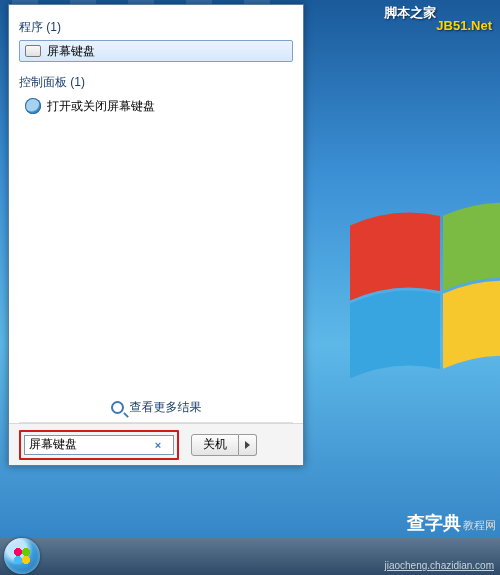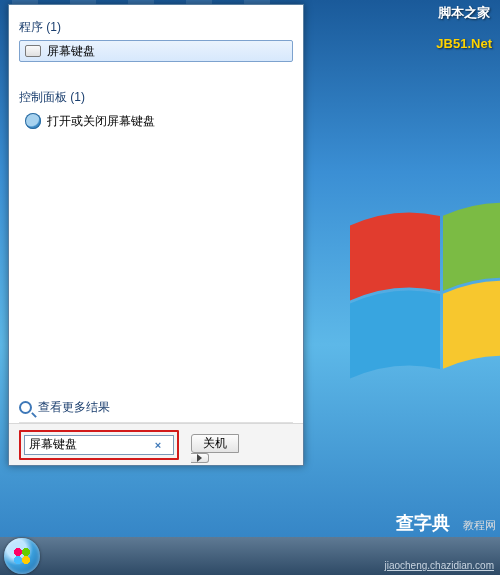--- a/index.html
+++ b/index.html
@@ -5,21 +5,21 @@
   * { margin: 0; padding: 0; box-sizing: border-box; }
   body {
     width: 500px; height: 575px;
     font-family: "Microsoft YaHei", Tahoma, sans-serif;
     font-size: 12px;
     background: linear-gradient(180deg,#1a5a9a 0%,#3b8fd4 30%,#5db8e8 60%,#2e7cc0 100%);
     position: relative; overflow: hidden;
   }
   .watermark-tr {
     position: absolute; top: 4px; right: 8px;
-    display: flex; flex-direction: column; align-items: center;
+    display: flex; align-items: flex-start;
     font-size: 13px; font-weight: bold; pointer-events: none;
   }
   .watermark-tr .a { color:#fff; text-shadow:1px 1px 2px rgba(0,0,0,.6); }
   .watermark-tr .b { color:#ffd400; text-shadow:1px 1px 2px rgba(0,0,0,.6);margin-top:14px; }
   .logo-bg { position:absolute; right:-80px; top:160px; width:340px; height:300px; }
   .start-panel {
     position:absolute; left:8px; top:4px; width:296px; height:462px;
     background:#fff; border:1px solid #5a7fa0;
     box-shadow:0 0 8px rgba(0,0,0,.4);
     display:flex; flex-direction:column;
@@ -34,36 +34,36 @@
     border:1px solid #7da2ce; background:linear-gradient(#eaf3fd,#d7e8fc);
     padding:0 5px;
   }
   .result-item .label { }
   .icon-kb { width:16px; height:12px; border:1px solid #7a7a7a; border-radius:2px;
     background:linear-gradient(#fafafa,#e0e0e0); position:relative; }
   .icon-gear { width:16px; height:16px; border-radius:50%;
     background:radial-gradient(circle at 40% 35%,#a7d2ef 0 50%,#3e8bc5 60% 100%);
     box-shadow:0 0 0 1px #2a6aa0 inset; }
   .see-more { display:flex; align-items:center; gap:6px; color:#1a3e6e;
-    padding:6px 10px; cursor:pointer; }
+    padding:6px 10px; cursor:pointer;justify-content:center; }
   .see-more .mag { width:13px; height:13px; border:2px solid #3e78b8; border-radius:50%;
     position:relative; }
   .see-more .mag::after { content:""; position:absolute; width:6px; height:2px;
     background:#3e78b8; transform:rotate(45deg); left:10px; top:11px; }
   .divider { height:1px; background:#e0e0e0; margin:0 10px; }
   .bottom-bar { height:42px; background:#f4f4f4; border-top:1px solid #d8d8d8;
     display:flex; align-items:center; padding:0 10px; gap:12px; }
   .search-wrap { border:2px solid #d21a1a; padding:3px; border-radius:1px; }
   .search-box { width:150px; height:20px; display:flex; align-items:center;
     border:1px solid #7a99b8; background:#fff; padding:0 4px; gap:4px; }
   .search-box input { border:none; outline:none; width:118px; font-size:12px;
     font-family:inherit; }
   .clear-x { width:14px; height:14px; color:#3e78b8; font-weight:bold;
     cursor:pointer; display:flex; align-items:center; justify-content:center; font-size:11px; }
-  .shutdown-group { display:flex; height:22px;flex-direction:column; }
+  .shutdown-group { display:flex; height:22px; }
   .shutdown-btn { width:48px; border:1px solid #9a9a9a; border-radius:3px 0 0 3px;
     background:linear-gradient(#fdfdfd,#e4e4e4); display:flex; align-items:center;
     justify-content:center; font-size:12px; cursor:pointer; }
   .shutdown-arrow { width:18px; border:1px solid #9a9a9a; border-left:none;
     border-radius:0 3px 3px 0; background:linear-gradient(#fdfdfd,#e4e4e4);
     display:flex; align-items:center; justify-content:center; cursor:pointer; }
   .shutdown-arrow::before { content:""; border-left:5px solid #444;
     border-top:4px solid transparent; border-bottom:4px solid transparent; }
   .taskbar { position:absolute; left:0; right:0; bottom:0; height:38px;
     background:linear-gradient(#5f7a94,#2e4a66);
@@ -74,21 +74,21 @@
     cursor:pointer; position:relative; }
   .start-orb::after { content:""; position:absolute; left:9px; top:9px; width:18px; height:18px;
     background:
       radial-gradient(circle at 5px 5px,#f06 0 4px,transparent 4px),
       radial-gradient(circle at 13px 5px,#6c0 0 4px,transparent 4px),
       radial-gradient(circle at 5px 13px,#4bf 0 4px,transparent 4px),
       radial-gradient(circle at 13px 13px,#fc0 0 4px,transparent 4px); }
   .desktop-icons { position:absolute; top:-8px; left:12px; display:flex; gap:32px; }
   .dicon { width:26px; height:14px; background:rgba(255,255,255,.12); border-radius:3px; }
   .watermark-br { position:absolute; right:4px; bottom:40px;
-    color:#fff; font-family:serif; font-size:18px; display:flex; align-items:baseline; gap:13px; }
+    color:#fff; font-family:serif; font-size:18px; display:flex; align-items:baseline; gap:2px; }
   .watermark-br .small { font-size:11px; font-family:Liberation Sans, sans-serif; color:#ddd; }
   .watermark-br2 { position:absolute; right:6px; bottom:4px; color:#c8d4e0; font-size:10px;text-decoration:underline; }
 </style>
 </head>
 <body>
 
 <div class="desktop-icons">
   <div class="dicon"></div>
     <div class="dicon"></div>
     <div class="dicon"></div>
@@ -110,21 +110,21 @@
   <span class="b">JB51.Net</span>
 </div>
 
 <div class="start-panel">
   <div class="results">
     <div class="section-head">程序 (1)</div>
     <div class="result-item selected">
       <span class="icon-kb"></span>
       <span class="label">屏幕键盘</span>
     </div>
-    <div class="section-head" style="margin-top:27px">控制面板 (1)</div>
+    <div class="section-head" style="margin-top:12px">控制面板 (1)</div>
     <div class="result-item">
       <span class="icon-gear"></span>
       <span class="label">打开或关闭屏幕键盘</span>
     </div>
   </div>
 
   <div class="see-more">
     <span class="mag"></span>
     <span>查看更多结果</span>
   </div>

